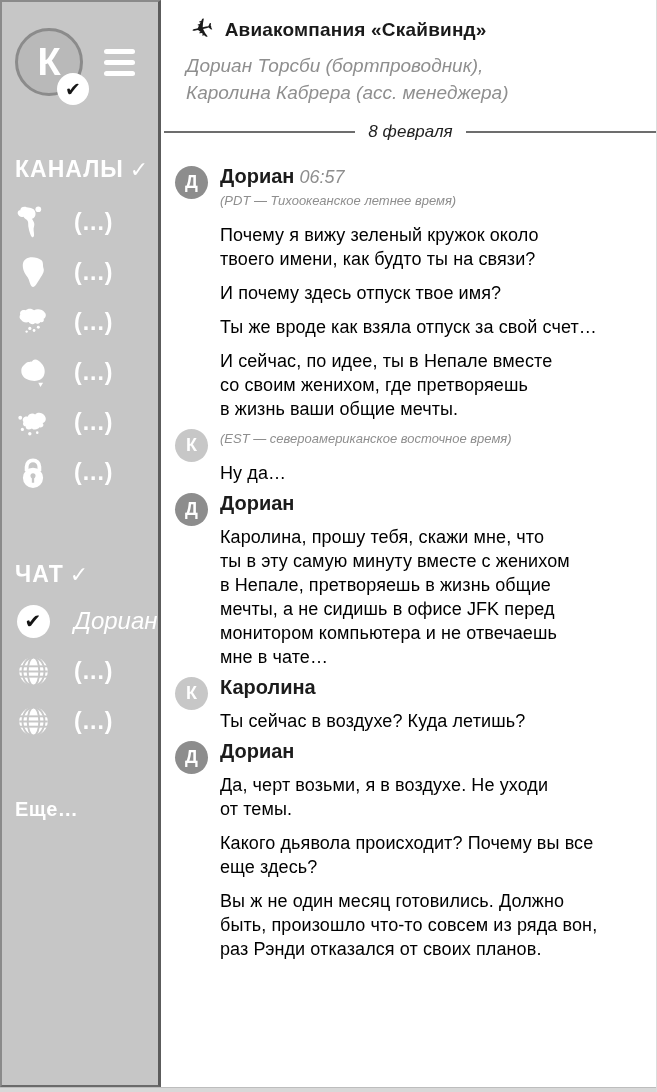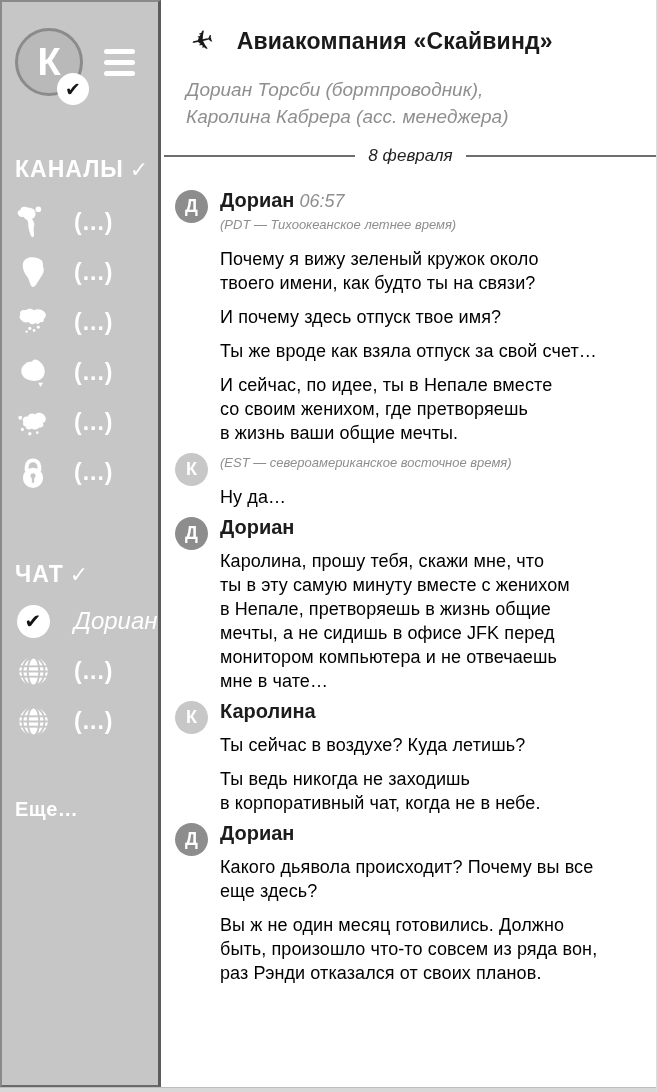--- a/index.html
+++ b/index.html
@@ -32,21 +32,21 @@
   .sb-label.italic{font-style:italic;font-weight:400;font-size:24px;letter-spacing:0;}
   .check-avatar{width:33px;height:33px;border-radius:50%;background:#fff;display:flex;
                 align-items:center;justify-content:center;color:#141414;font-size:20px;font-weight:bold;}
   .sb-more{margin:52px 0 0 13px;color:#fff;font-size:20px;font-weight:bold;letter-spacing:.5px;cursor:pointer;}
   
   .chat-main{position:absolute;left:164px;top:0;width:493px;height:1087px;background:#fff;}
   .chat-header{padding:16px 18px 0 27px;}
   .title-row{display:flex;align-items:center;}
   .plane{display:inline-block;font-size:27px;color:#1a1a1a;transform:scaleX(-1) rotate(12deg);
          margin-right:11px;line-height:1;}
-  .chat-title{margin:12px;font-size:23px;font-weight:800;color:#1a1a1a;letter-spacing:.2px;}
+  .chat-title{margin:0;font-size:19px;font-weight:800;color:#1a1a1a;letter-spacing:.2px;}
   .chat-sub{margin:9px 0 0 -5px;font-style:italic;color:#8f8f8f;font-size:19px;line-height:27px;}
   .date-divider{display:flex;align-items:center;margin-top:16px;text-align:right;}
   .date-divider .line{flex:1;height:2px;background:#6d6d6d;}
   .date-divider .date{margin:0 13px;font-style:italic;font-size:17px;color:#1f1f1f;}
   .messages{padding:16px 24px 0 11px;}
   .msg-group{display:flex;margin-top:6px;}
   .m-avatar{width:33px;height:33px;border-radius:50%;flex:none;display:flex;align-items:center;
             justify-content:center;color:#fff;font-weight:bold;font-size:18px;margin-top:2px;}
   .m-avatar.dark{background:#8d8d8d;}
   .m-avatar.light{background:#c7c7c7;}
@@ -256,31 +256,31 @@
         </div>
       </div>
 
       <div class="msg-group">
         <div class="m-avatar light">К</div>
         <div class="msg-body">
           <div class="msg-head">
             <span>Каролина</span>
           </div>
           <p class="msg-p">Ты сейчас в воздухе? Куда летишь?</p>
-          <p class="msg-p">Ты ведь никогда не заходишь
-в корпоративный чат, когда не в небе.</p>
         </div>
       </div>
 
       <div class="msg-group">
         <div class="m-avatar dark">Д</div>
         <div class="msg-body">
           <div class="msg-head">
             <span>Дориан</span>
           </div>
+          <p class="msg-p">Да, черт возьми, я в воздухе. Не уходи
+от темы.</p>
           <p class="msg-p">Какого дьявола происходит? Почему вы все
 еще здесь?</p>
           <p class="msg-p">Вы ж не один месяц готовились. Должно
 быть, произошло что-то совсем из ряда вон,
 раз Рэнди отказался от своих планов.</p>
         </div>
       </div>
 
     </div>
   </main>

